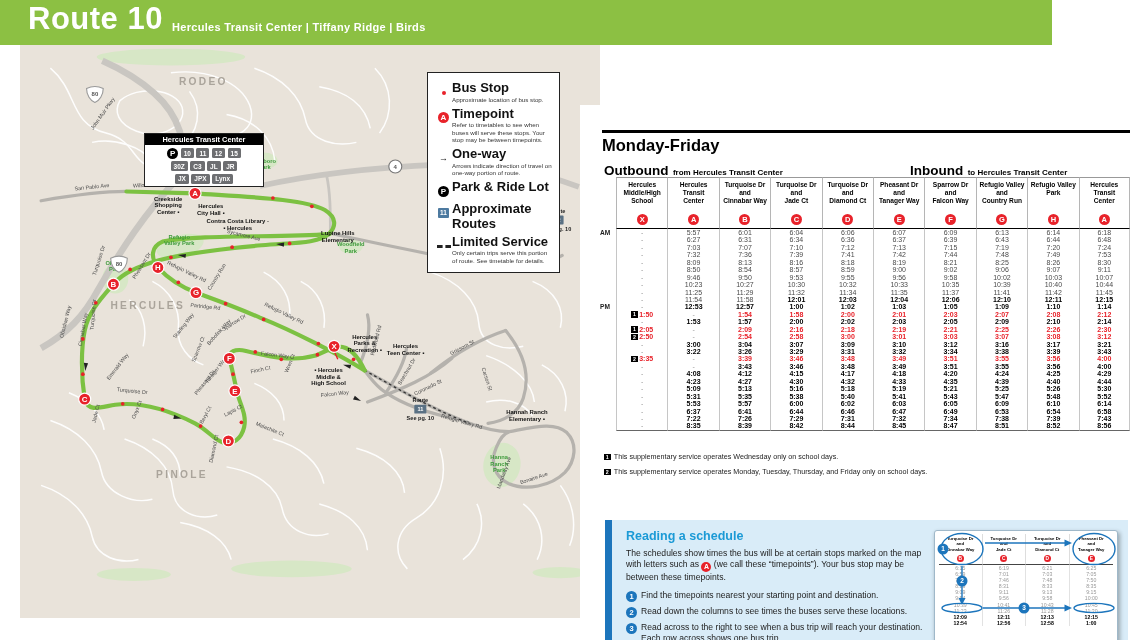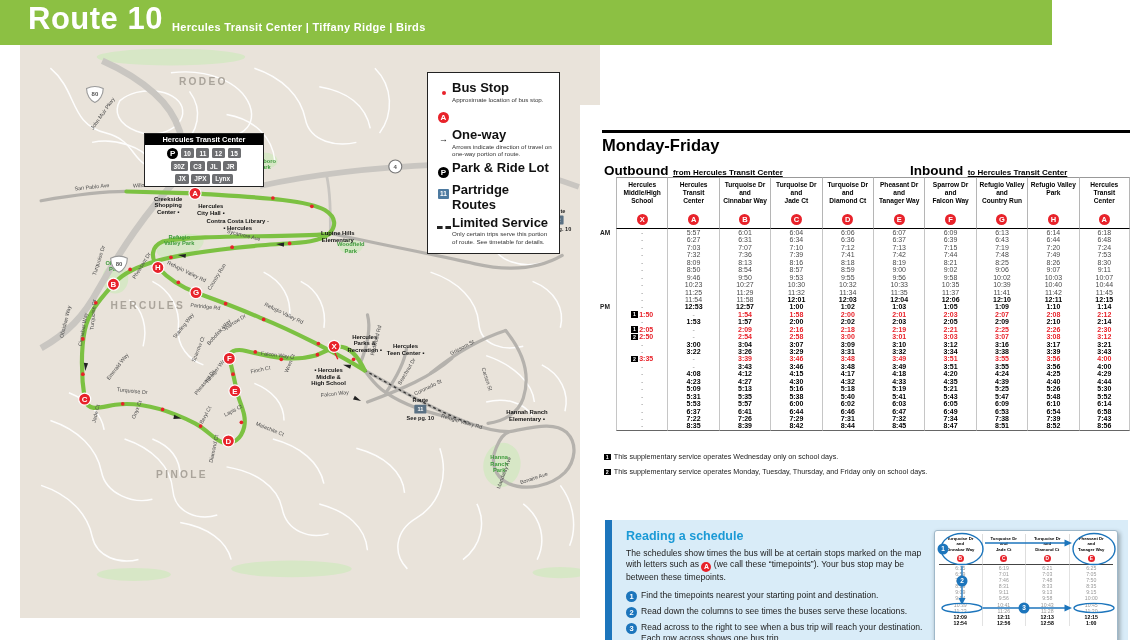--- a/index.html
+++ b/index.html
@@ -37,21 +37,21 @@
   .tc-title{background:#000;color:#fff;font-size:7.4px;font-weight:bold;padding:1px 0;}
   .tc-row{display:flex;justify-content:center;gap:2.5px;margin:2.5px 2px;align-items:center;}
   .badge{background:#6d6e71;color:#fff;font-size:6.5px;font-weight:bold;padding:1.5px 3px;border-radius:1.5px;}
   .p-circ{width:11px;height:11px;border-radius:50%;background:#000;color:#fff;font-size:8px;font-weight:bold;line-height:11px;text-align:center;flex:none;}
   
   .right{position:absolute;left:580px;top:57px;width:560px;height:573px;background:#fff;margin-top:48px;}
   .mf-rule{position:absolute;left:22px;top:25px;width:528px;height:3px;background:#000;}
   .mf-title{position:absolute;left:22px;top:31px;font-size:16.5px;font-weight:bold;color:#000;}
   .dir-line{position:absolute;left:24px;top:56px;width:526px;}
   .dir-word{font-size:13.5px;font-weight:bold;color:#000;}
-  .dir-rest{font-size:8px;font-weight:bold;color:#000;text-decoration:underline;}
+  .dir-rest{font-size:8px;font-weight:bold;color:#000;}
   .dir-in{position:absolute;left:306px;top:0;}
   
   .tt{position:absolute;left:20px;top:72px;width:530px;display:grid;grid-template-columns:16px repeat(10,1fr);}
   .h{border-left:1px solid #b5b5b5;border-top:1px solid #999;border-bottom:1px solid #000;
      font-size:6.6px;font-weight:bold;text-align:center;line-height:1.18;padding:3px 1px 3px;box-sizing:border-box;
      height:52px;display:flex;flex-direction:column;}
   .h .nm{flex:1;}
   .h.last{border-right:1px solid #b5b5b5;}
   .letter{width:11px;height:11px;border-radius:50%;background:#e8222a;color:#fff;font-weight:bold;font-size:7.5px;line-height:11px;margin:2px auto 0;flex:none;}
   .c{font-size:7px;height:7.45px;line-height:7.45px;text-align:center;border-left:1px solid #c6c6c6;color:#4a4a4a;overflow:hidden;}
@@ -327,38 +327,42 @@
       <div id="legend-items">
           <div class="lg-item">
             <div class="lg-ic"><span class="lg-dot"></span></div>
             <div class="">
               <div class="lg-t">Bus Stop</div>
               <div class="lg-d">Approximate location of bus stop.</div>
             </div>
           </div>
           <div class="lg-item">
             <div class="lg-ic"><span class="lg-tp">A</span></div>
+            <div class="">
+              <div class="lg-t">Timepoint</div>
+              <div class="lg-d">Refer to timetables to see when buses will serve these stops. Your stop may be between timepoints.</div>
+            </div>
           </div>
           <div class="lg-item">
             <div class="lg-ic"><span class="lg-arrow">→</span></div>
             <div class="">
               <div class="lg-t">One-way</div>
               <div class="lg-d">Arrows indicate direction of travel on one-way portion of route.</div>
             </div>
           </div>
           <div class="lg-item">
             <div class="lg-ic"><span class="lg-p">P</span></div>
             <div class="">
               <div class="lg-t">Park &amp; Ride Lot</div>
             </div>
           </div>
           <div class="lg-item">
             <div class="lg-ic"><span class="lg-r">11</span></div>
             <div class="">
-              <div class="lg-t">Partridge Routes</div>
+              <div class="lg-t">Approximate Routes</div>
             </div>
           </div>
           <div class="lg-item">
             <div class="lg-ic"><span class="lg-lim"></span></div>
             <div class="">
               <div class="lg-t">Limited Service</div>
               <div class="lg-d">Only certain trips serve this portion of route. See timetable for details.</div>
             </div>
           </div>
         </div>

